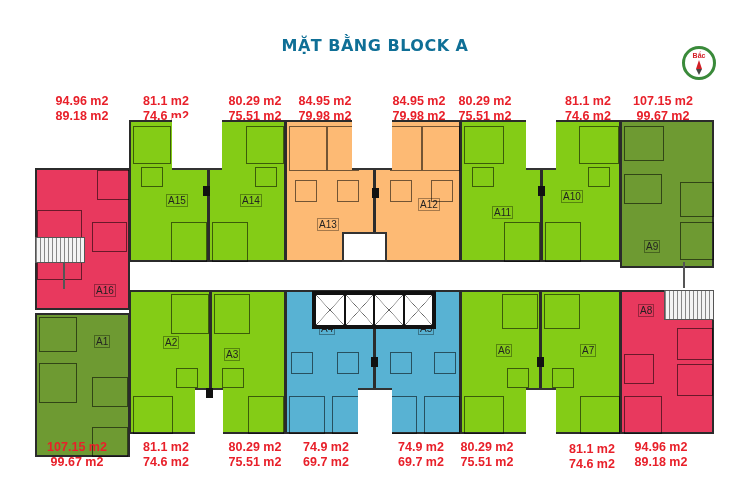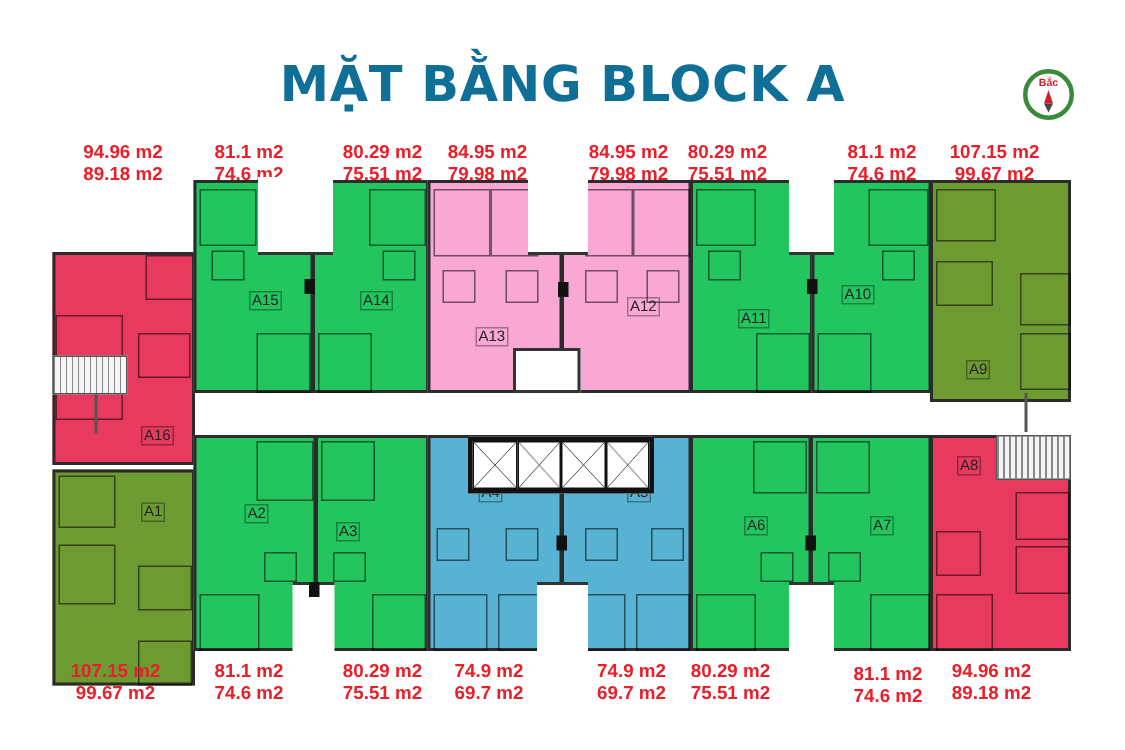--- a/index.html
+++ b/index.html
@@ -1,27 +1,27 @@
 <!DOCTYPE html>
 <html><head>
 <meta charset="utf-8">
 <style>
   html, body { margin:0; padding:0; }
   body { width:750px; height:500px; background:#ffffff; position:relative; overflow:hidden; font-family:"Liberation Sans", sans-serif; }
-  .title { position:absolute; left:0; top:36px; width:750px; text-align:center; font-family:"DejaVu Sans", sans-serif; font-weight:bold; font-size:33px; color:#0f6f96; letter-spacing:0.5px; }
+  .title { position:absolute; left:0; top:36px; width:750px; text-align:center; font-family:"DejaVu Sans", sans-serif; font-weight:bold; font-size:16px; color:#0f6f96; letter-spacing:0.5px; }
   .compass { position:absolute; left:682px; top:46px; width:34px; height:34px; border:3px solid #3a8a3a; border-radius:50%; box-sizing:border-box; background:#fff; }
   .compass .lbl { position:absolute; left:0; top:3px; width:100%; text-align:center; font-size:7px; font-weight:bold; color:#d21f26; }
   .compass .needle { position:absolute; left:11px; top:11px; width:0; height:0; border-left:3px solid transparent; border-right:3px solid transparent; border-bottom:9px solid #d21f26; }
   .compass .needle2 { position:absolute; left:11px; top:20px; width:0; height:0; border-left:3px solid transparent; border-right:3px solid transparent; border-top:6px solid #444; }
   .area { position:absolute; text-align:center; font-weight:bold; font-size:12.5px; line-height:15px; color:#e8202a; width:90px; }
   .unit { position:absolute; box-sizing:border-box; border:2px solid #2b2b2b; }
   .unit .ulabel { position:absolute; font-size:10px; color:#222; background:rgba(255,255,255,0.0); padding:0 1px; border:1px solid rgba(0,0,0,0.35); }
   .pink { background:#e8395e; }
-  .yellow { background:#22c55e; }
-  .orange { background:#f9a8d4; }
+  .yellow { background:#84cc16; }
+  .orange { background:#fdba74; }
   .green { background:#6e9a32; }
   .blue { background:#58b2d3; }
   .room { position:absolute; border:1px solid rgba(0,0,0,0.55); box-sizing:border-box; }
   .gap { position:absolute; background:#ffffff; }
   .stair { position:absolute; background:#f4f4f4; border:1px solid #555; box-sizing:border-box;
     background-image: repeating-linear-gradient(90deg, #888 0 1px, transparent 1px 4px); }
   .elevators { position:absolute; left:312px; top:291px; width:124px; height:38px; border:3px solid #111; background:#fff; box-sizing:border-box; display:flex; }
   .elevators .cell { flex:1; border:1px solid #111; background:
     linear-gradient(to top right, transparent calc(50% - 0.5px), #555 50%, transparent calc(50% + 0.5px)),
     linear-gradient(to top left, transparent calc(50% - 0.5px), #555 50%, transparent calc(50% + 0.5px)); }

